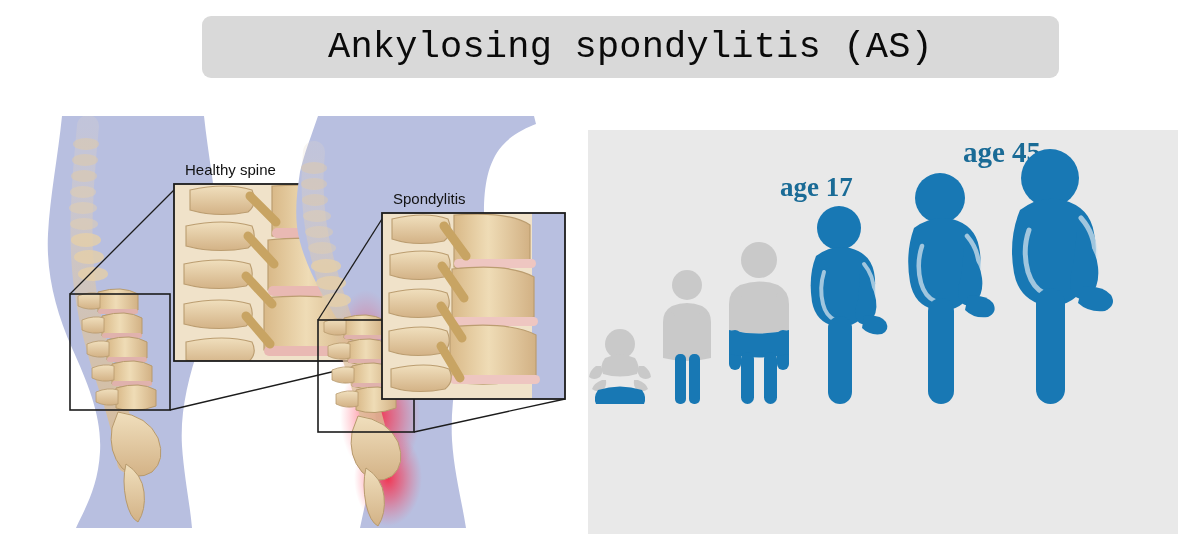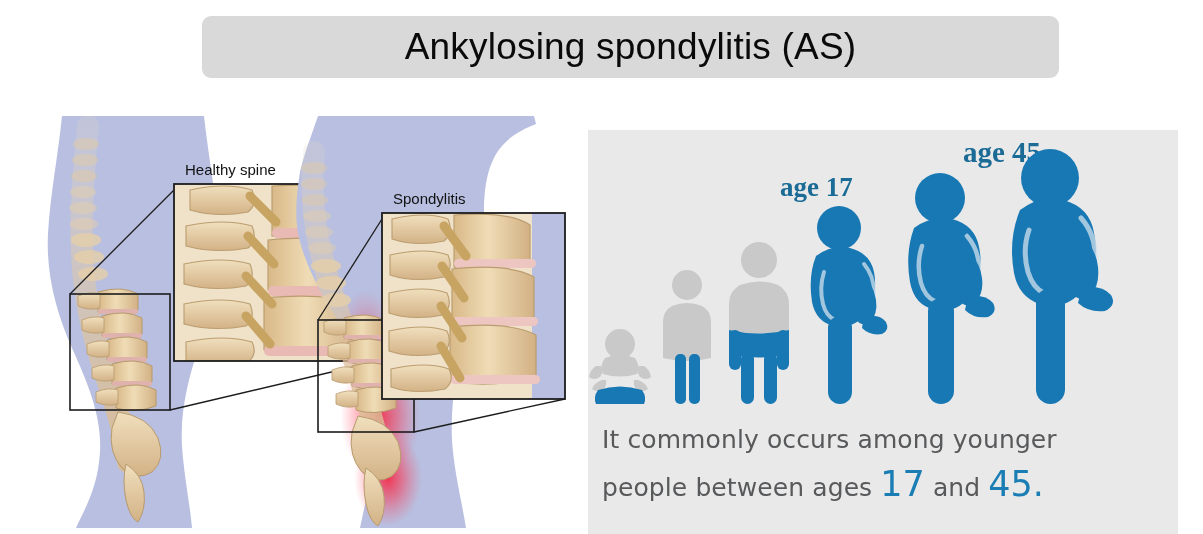--- a/index.html
+++ b/index.html
@@ -22,21 +22,21 @@
     top: 16px;
     width: 857px;
     height: 62px;
     background: #d9d9d9;
     border-radius: 9px;
     display: flex;
     align-items: center;
     justify-content: center;
   }
   #title-text {
-    font-family: Liberation Sans, sans-serif;
+    font-family: Liberation Mono, monospace;
     font-size: 37px;
     color: #0a0a0a;
     letter-spacing: 0.2px;
     white-space: nowrap;
   }
 
   
   #spine-figure {
     position: absolute;
     left: 14px;
@@ -386,21 +386,13 @@
       <circle cx="462" cy="48" r="29" fill="#1878b4"></circle>
       <path d="M432,80 q20,-15 43,-10 q27,7 31,33 q6,26 -7,50 q-15,27 -44,22 q-24,-6 -29,-32 q-6,-34 6,-63 z" fill="#1878b4"></path>
       <path d="M441,100 q-7,20 -1,42 q5,16 16,21" fill="none" stroke="#cfe0ec" stroke-width="5" stroke-linecap="round" opacity="0.75"></path>
       <path d="M493,88 q14,16 14,37 q0,18 -10,30" fill="none" stroke="#cfe0ec" stroke-width="5" stroke-linecap="round" opacity="0.75"></path>
       <path d="M489,102 q19,14 21,35 q2,19 -8,29 q-13,8 -19,-6 q-2,-13 2,-24 z" fill="#1878b4"></path>
       <path d="M494,157 q21,-2 29,8 q6,10 -6,16 q-16,2 -27,-8 z" fill="#1878b4"></path>
       <rect x="448" y="158" width="29" height="116" rx="14.5" fill="#1878b4"></rect>
     </g>
   </svg>
 
-  <div id="age-caption">
-    <span class="cap-line">
-      <span>It commonly occurs among younger</span>
-    </span>
-    <span class="cap-line">
-      <span>people between ages </span><span class="num">17</span><span> and </span><span class="num">45.</span>
-    </span>
-  </div>
 </div>
 
 </body></html>

